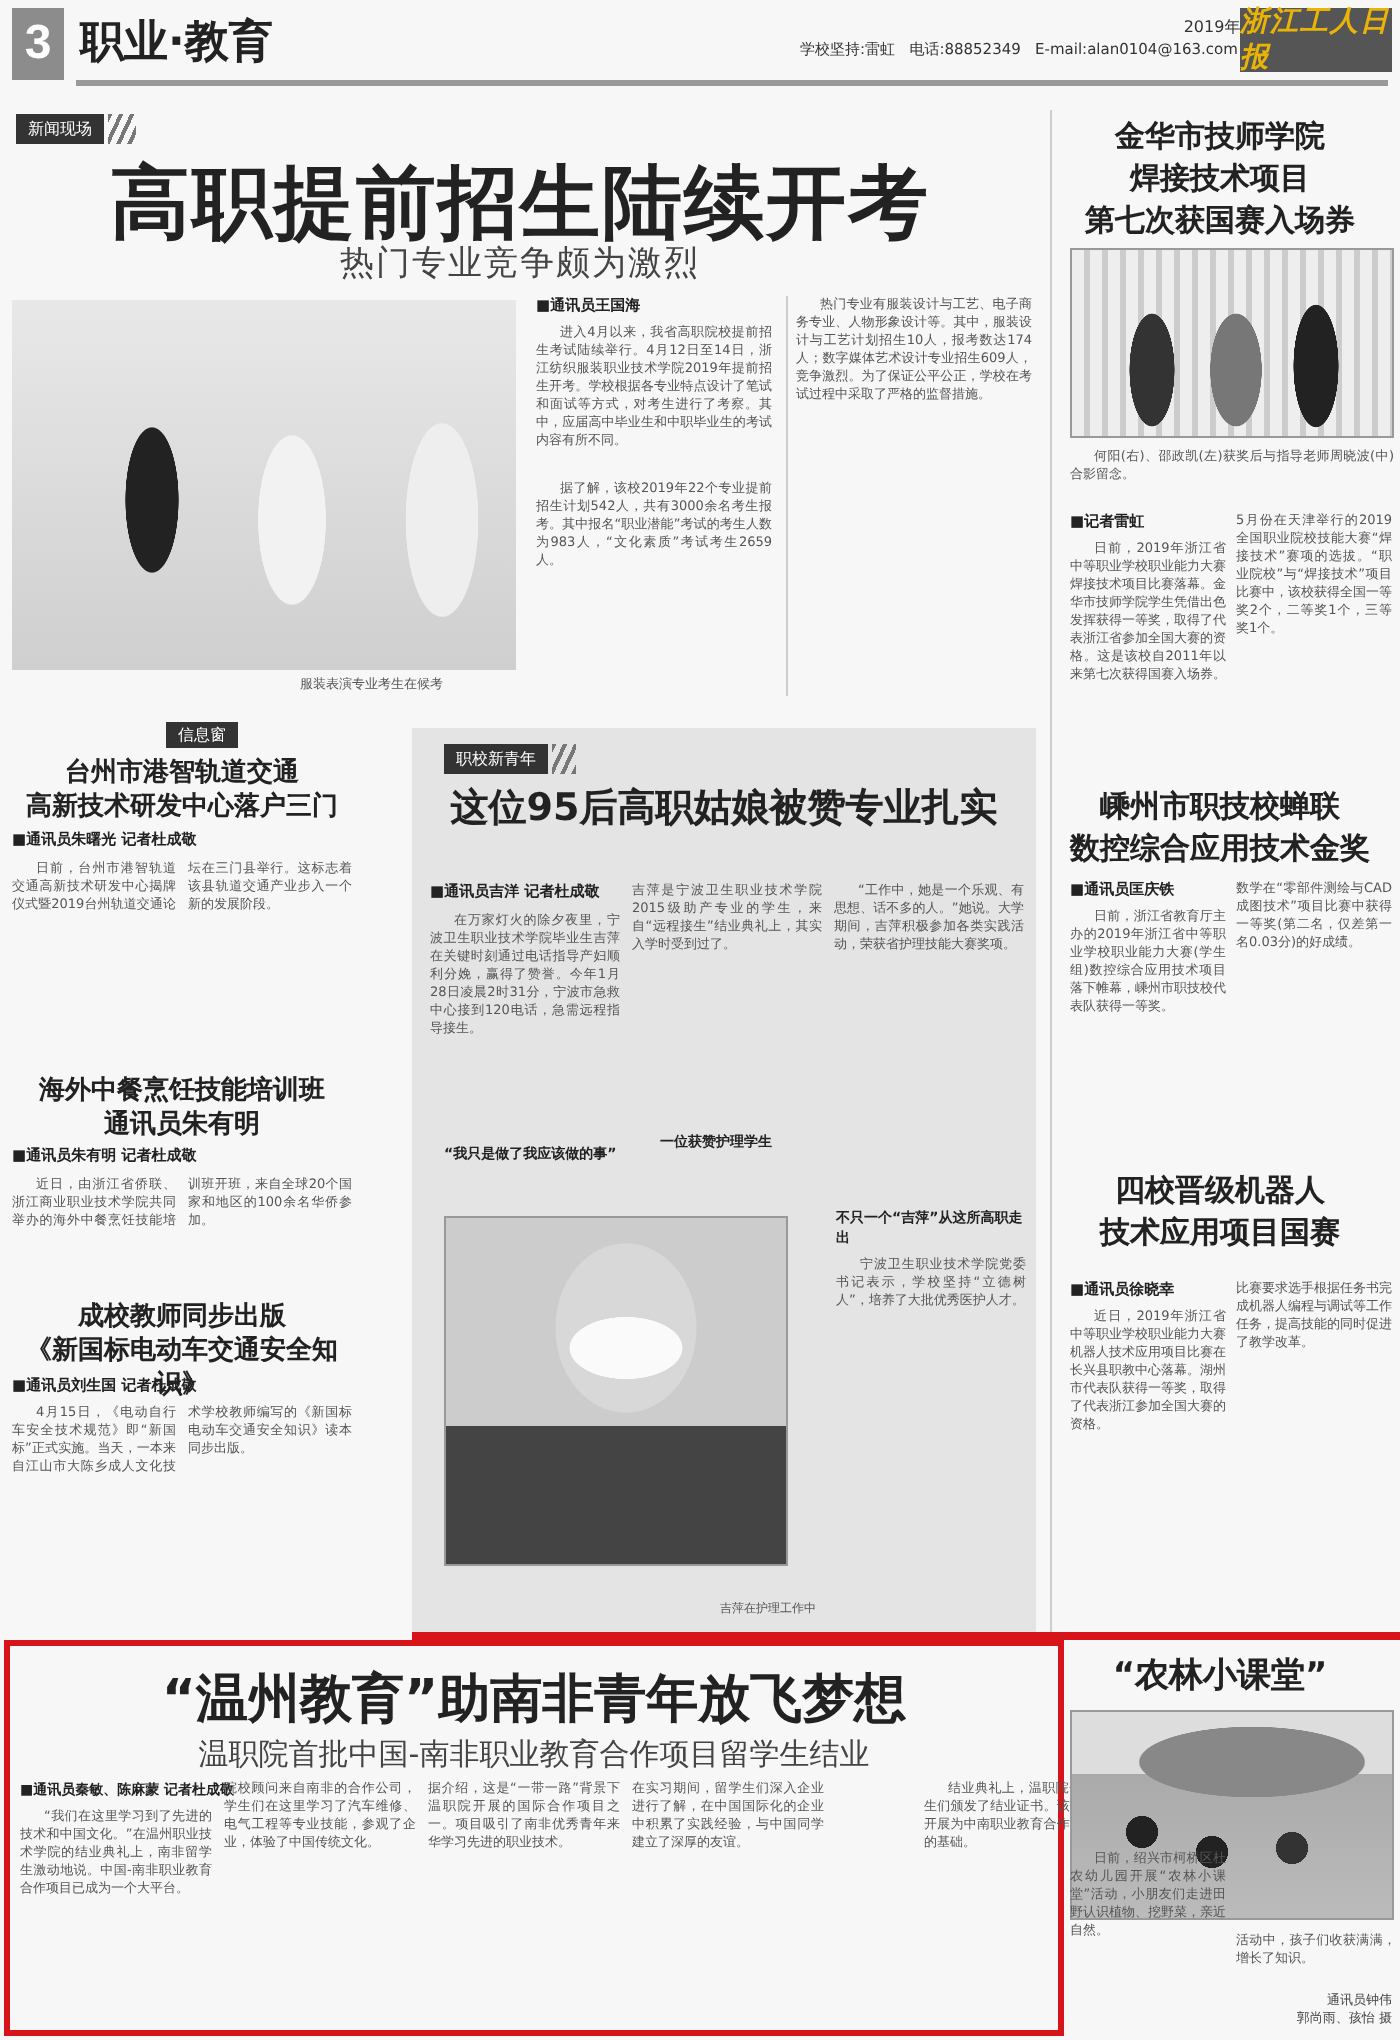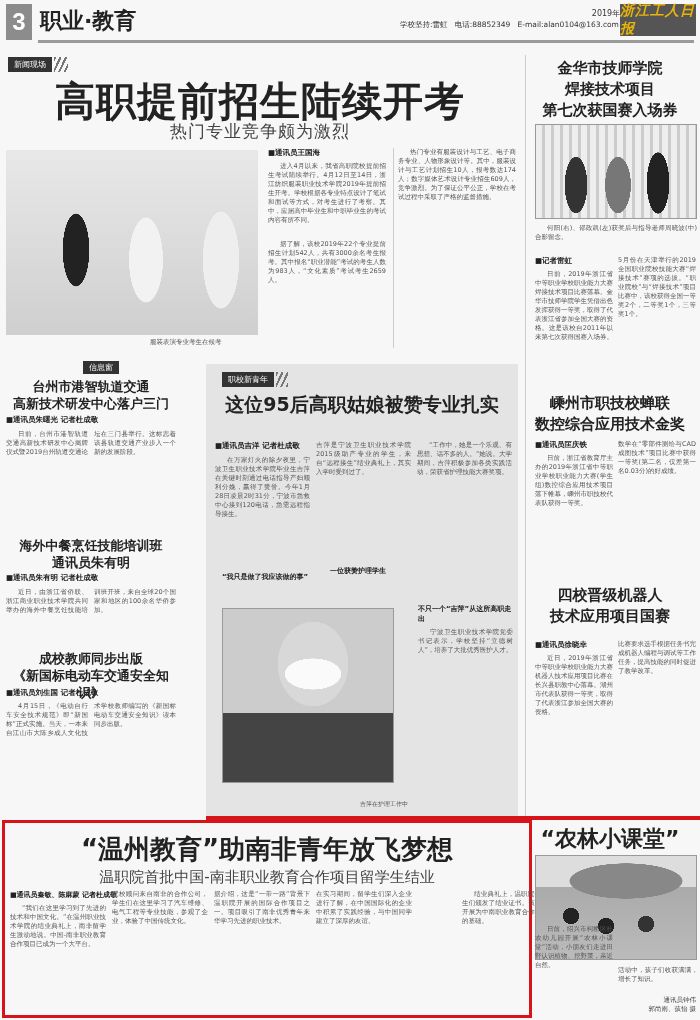--- a/index.html
+++ b/index.html
@@ -167,20 +167,20 @@
 <div class="abs red-box"></div>
 <div class="abs red-title">“温州教育”助南非青年放飞梦想</div>
 <div class="abs red-sub">温职院首批中国-南非职业教育合作项目留学生结业</div>
 <div class="abs byline" style="left:10px;top:890px;font-size:7px;">■通讯员秦敏、陈麻蒙 记者杜成敬</div>
 <div class="abs body-text" style="left:10px;top:904px;width:96px;height:108px;text-indent:12px;">“我们在这里学习到了先进的技术和中国文化。”在温州职业技术学院的结业典礼上，南非留学生激动地说。中国-南非职业教育合作项目已成为一个大平台。</div>
 <div class="abs body-text" style="left:112px;top:890px;width:96px;height:122px;">院校顾问来自南非的合作公司，学生们在这里学习了汽车维修、电气工程等专业技能，参观了企业，体验了中国传统文化。</div>
 <div class="abs body-text" style="left:214px;top:890px;width:96px;height:122px;">据介绍，这是“一带一路”背景下温职院开展的国际合作项目之一。项目吸引了南非优秀青年来华学习先进的职业技术。</div>
 <div class="abs body-text" style="left:316px;top:890px;width:96px;height:122px;">在实习期间，留学生们深入企业进行了解，在中国国际化的企业中积累了实践经验，与中国同学建立了深厚的友谊。</div>
 <div class="abs body-text" style="left:418px;top:890px;width:106px;height:122px;text-indent:12px;margin-left:44px;">结业典礼上，温职院领导为留学生们颁发了结业证书。该项目的成功开展为中南职业教育合作打下了良好的基础。</div>
 
-<div class="abs rt-title" style="top:828px;font-size:22px;">“农林小课堂”</div>
+<div class="abs rt-title" style="top:828px;font-size:17px;">“农林小课堂”</div>
 <div class="abs photo-farm"></div>
 <div class="abs body-text" style="left:535px;top:925px;width:78px;height:50px;text-indent:12px;">日前，绍兴市柯桥区杜农幼儿园开展“农林小课堂”活动，小朋友们走进田野认识植物、挖野菜，亲近自然。</div>
 <div class="abs body-text" style="left:618px;top:966px;width:80px;height:28px;">活动中，孩子们收获满满，增长了知识。</div>
 <div class="abs" style="left:618px;top:996px;width:78px;text-align:right;font-size:6.5px;line-height:9px;color:#444;">
   <div>通讯员钟伟</div>
   <div>郭尚雨、孩怡 摄</div>
 </div>
 
 </body></html>

